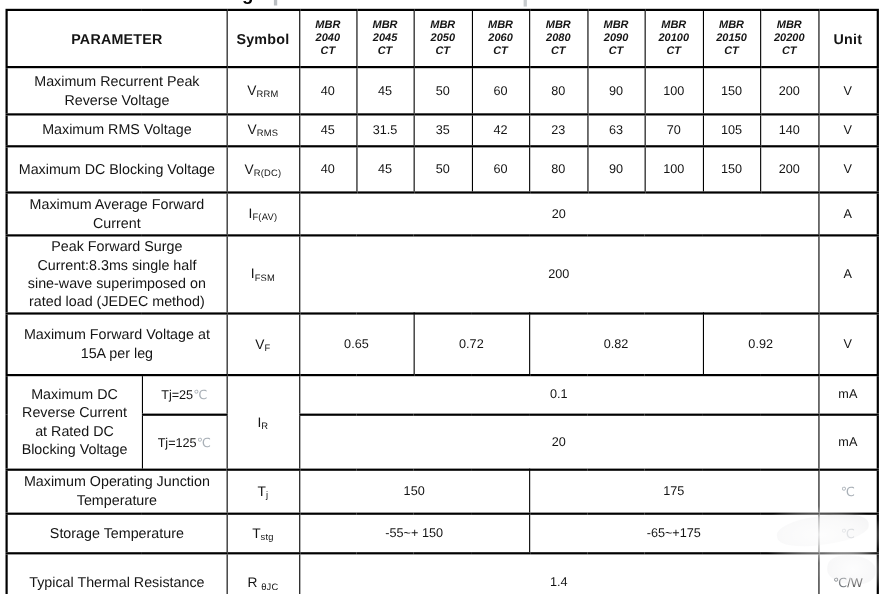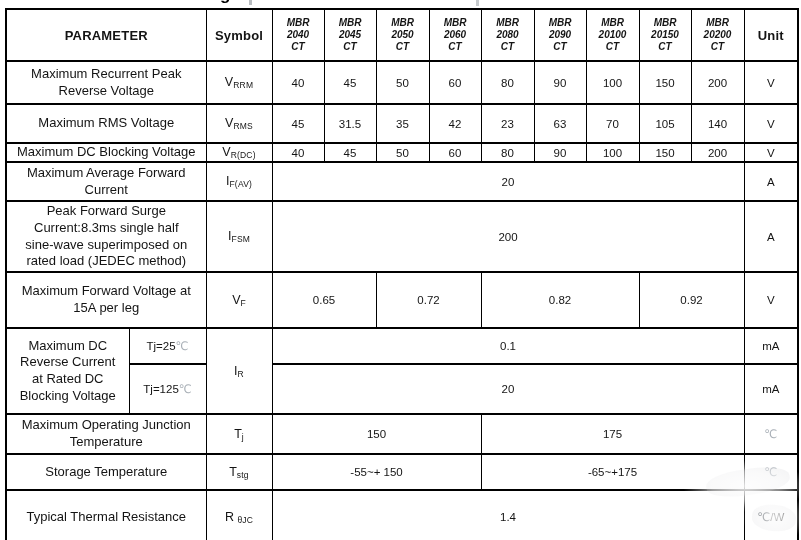--- a/index.html
+++ b/index.html
@@ -137,38 +137,38 @@
       <td class="val">50</td>
       <td class="val">60</td>
       <td class="val">80</td>
       <td class="val">90</td>
       <td class="val">100</td>
       <td class="val">150</td>
       <td class="val">200</td>
       <td class="unit">V</td>
     </tr>
 
-    <tr style="height:39px">
+    <tr style="height:29px">
       <td colspan="2" class="param">
         <div>Maximum RMS Voltage</div>
       </td>
       <td class="sym"><span>V</span><sub>RMS</sub></td>
       <td class="val">45</td>
       <td class="val">31.5</td>
       <td class="val">35</td>
       <td class="val">42</td>
       <td class="val">23</td>
       <td class="val">63</td>
       <td class="val">70</td>
       <td class="val">105</td>
       <td class="val">140</td>
       <td class="unit">V</td>
     </tr>
 
-    <tr style="height:19px">
+    <tr style="height:42px">
       <td colspan="2" class="param">
         <div>Maximum DC Blocking Voltage</div>
       </td>
       <td class="sym"><span>V</span><sub>R(DC)</sub></td>
       <td class="val">40</td>
       <td class="val">45</td>
       <td class="val">50</td>
       <td class="val">60</td>
       <td class="val">80</td>
       <td class="val">90</td>

